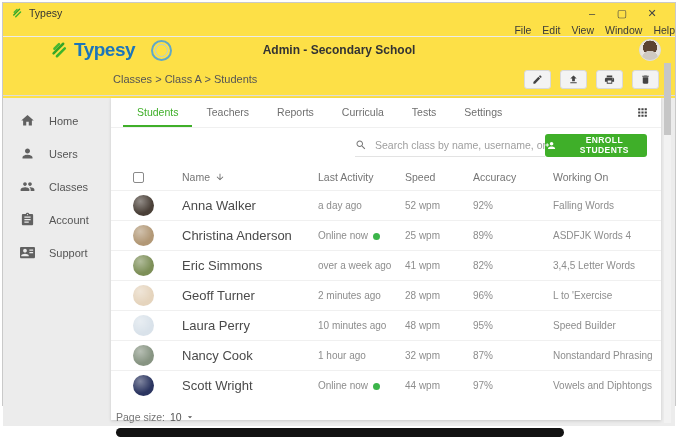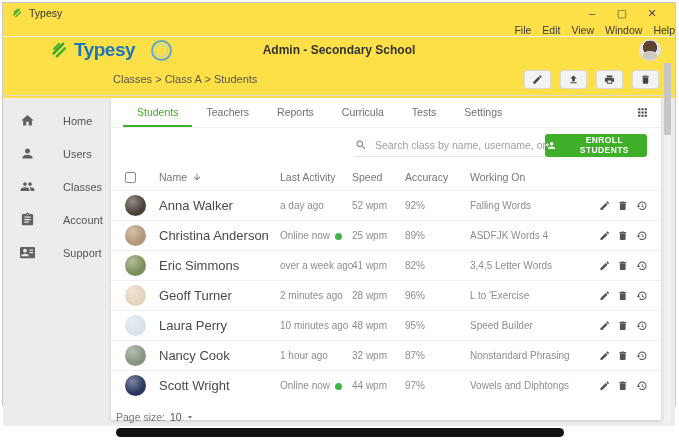--- a/index.html
+++ b/index.html
@@ -40,21 +40,21 @@
   .crumbbar { height:33px; border-bottom:1px solid #dcdcdc; display:flex; align-items:center; position:relative; }
   .crumb { position:absolute; left:110px; font-size:11px; color:#555; }
   .toolbar { margin-left:auto; display:flex; gap:9px; padding-right:16px; }
   .tool-btn { width:27px; height:19px; background:#f3f3f3; border:1px solid #d9d9d9; border-radius:3px;
               display:flex; align-items:center; justify-content:center; color:#444; cursor:pointer; }
   .tool-btn svg { width:11px; height:11px; }
 
   
   .bodyregion { position:absolute; top:95px; left:0; right:0; height:328px; background:#ececec; }
   .sidebar { position:absolute; left:0; top:0; width:98px; height:100%; padding-top:6px; }
-  .side-item { height:33px; display:flex; align-items:center; padding-left:17px; gap:28px;
+  .side-item { height:33px; display:flex; align-items:center; padding-left:17px; gap:14px;
                cursor:pointer; color:#616161; }
   .side-item svg { width:15px; height:15px; flex:none; }
   .side-item .lbl { font-size:11px; color:#555; }
 
   .card { position:absolute; left:108px; top:0; width:550px; height:322px; background:#fff;
           box-shadow:0 1px 3px rgba(0,0,0,.15); }
 
   
   .tabs { height:30px; display:flex; align-items:stretch; padding:0 12px; border-bottom:1px solid #f0f0f0; }
   .tab { display:flex; align-items:center; padding:0 14px; font-size:10.5px; color:#6f6f6f;
@@ -71,21 +71,21 @@
   .searchbox input { border:none; outline:none; width:100%; font-size:10.5px; color:#555;
                      font-family:"Liberation Sans",sans-serif; background:transparent; }
   .searchbox input::placeholder { color:#9e9e9e; }
   .enroll-btn { margin-left:auto; height:23px; padding:0 0; background:#3faf29; color:#fff;
                 border:none; border-radius:3px; font-size:8.5px; font-weight:bold; letter-spacing:.4px;
                 display:flex; align-items:center; gap:6px; cursor:pointer; font-family:"Liberation Sans",sans-serif; }
   .enroll-btn svg { width:11px; height:11px; }
 
   
   .tgrid { display:grid; grid-template-columns:34px 121px 72px 53px 65px 110px 1fr;
-           align-items:center; padding:0 14px; }
+           align-items:center; padding:0 22px;gap:15px; }
   .thead { height:26px; margin-top:2px; color:#757575; font-size:10.5px; }
   .th { white-space:nowrap; }
   .th-name { display:flex; align-items:center; gap:5px; }
   .th-name svg { width:10px; height:10px; color:#666; cursor:pointer; }
   .checkbox { width:11px; height:11px; border:1.5px solid #8a8a8a; border-radius:2px; cursor:pointer; }
   .trow { height:30px; border-top:1px solid #f0f0f0; font-size:10px; color:#8d8d8d; }
   .trow .name { font-size:13px; color:#4a4a4a; white-space:nowrap; }
   .cell { white-space:nowrap; }
   .row-avatar { width:21px; height:21px; border-radius:50%; display:inline-block;
         background-image:radial-gradient(circle at 35% 30%, rgba(255,255,255,.4), transparent 60%); }

